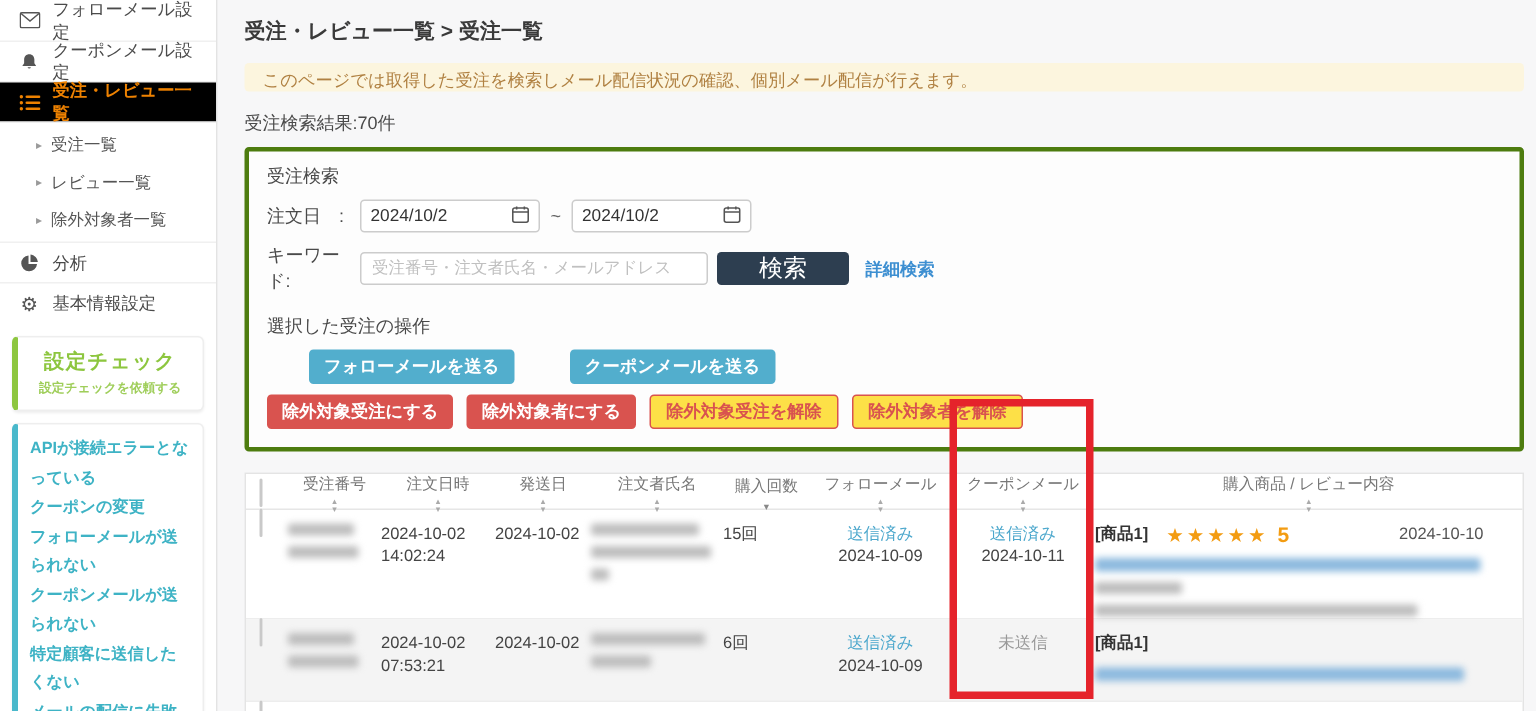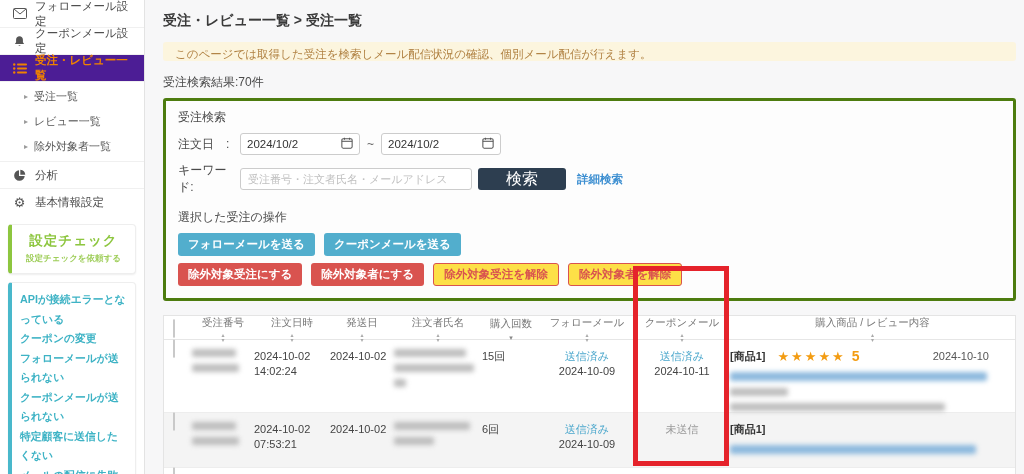--- a/index.html
+++ b/index.html
@@ -5,21 +5,21 @@
   * { margin:0; padding:0; box-sizing:border-box; }
   html,body { width:1024px; height:474px; overflow:hidden; background:#f7f7f8;
     font-family:"Liberation Sans", sans-serif; color:#444; }
 
   
   .sidebar { position:absolute; left:0; top:0; width:145px; height:474px;
     background:#fff; border-right:1px solid #e3e3e3; }
   .side-item { display:flex; align-items:center; gap:8px; height:27px;
     padding:0 12px; font-size:11.5px; color:#4a4a4a; border-top:1px solid #f0f0f0; cursor:pointer; }
   .side-item:first-child { border-top:none; }
-  .side-item.active { background:#4c1d95; color:#ef8200; font-weight:bold; }
+  .side-item.active { background:#000000; color:#ef8200; font-weight:bold; }
   .side-item .ico { width:15px; display:flex; justify-content:center; align-items:center; flex-shrink:0; }
   .sub-item { display:flex; align-items:center; gap:6px; height:25px;
     padding:0 12px 0 24px; font-size:11px; color:#555; cursor:pointer; }
   .sub-item .tri { color:#9a9a9a; font-size:8px; }
   .subs { border-top:1px solid #f0f0f0; padding:2px 0; }
   .gear-glyph { font-size:13px; color:#555; line-height:1; }
 
   .check-card { margin:9px 8px 0 8px; background:#fff; border:1px solid #eee;
     border-left:4px solid #8dc63f; border-radius:4px; box-shadow:0 1px 2px rgba(0,0,0,.07);
     padding:7px 6px 8px; text-align:center; cursor:pointer; }
@@ -54,21 +54,21 @@
   .kw-input::placeholder { color:#c0c0c0; }
   .btn-search { margin-left:6px; height:22px; padding:0 28px; background:#2d3e50; color:#fff;
     border:none; border-radius:3px; font-size:16px; cursor:pointer;
     font-family:"Liberation Sans", sans-serif; }
   .adv-link { margin-left:11px; color:#3d8fd1; font-size:11.5px; font-weight:bold;
     text-decoration:none; cursor:pointer; }
   .ops-title { margin-top:13px; font-size:12px; color:#4a4a4a; }
   .btn-row { display:flex; gap:9px; margin-top:7px; }
   .abtn { height:23px; padding:0 10px; border-radius:3px; font-size:11.5px; font-weight:bold;
     cursor:pointer; font-family:"Liberation Sans", sans-serif; border:none; }
-  .abtn.blue { background:#52aecd; color:#fff; }
+  .abtn.blue { background:#52aecd; color:#fff;margin-left:28px; }
   .abtn.red  { background:#d9534f; color:#fff; }
   .abtn.red-o { background:#fde047; color:#d9534f; border:1px solid #d9534f;text-align:center; }
 
   
   .table-panel { margin-top:14px; background:#fff; border:1px solid #e4e4e4; border-bottom:1px solid #e4e4e4; }
   .grid { display:grid; grid-template-columns:28px 62px 76px 64px 88px 58px 94px 96px 1fr; }
   .thead { height:24px; align-items:center; border-bottom:1px solid #e6e6e6; }
   .th { font-size:10.5px; color:#777; display:flex; align-items:center; gap:3px; cursor:pointer;flex-direction:column; }
   .th.center { justify-content:center; }
   .sort { display:inline-flex; flex-direction:column; font-size:6px; line-height:4.5px; color:#aaa; }

